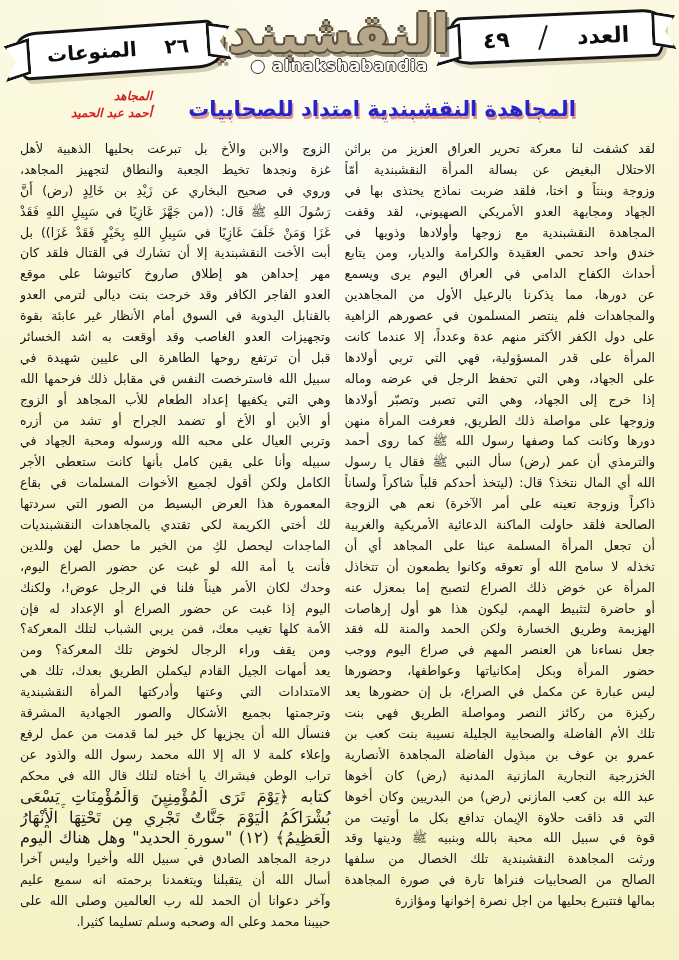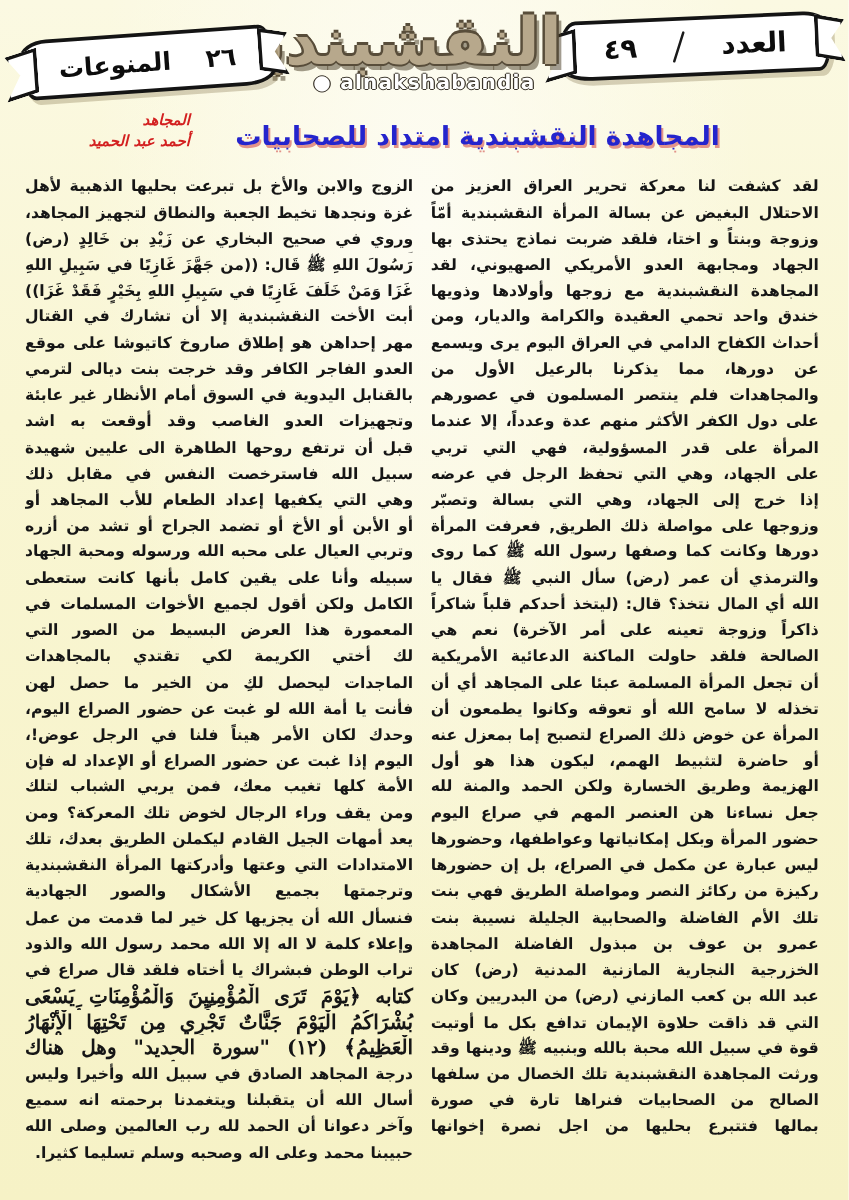--- a/index.html
+++ b/index.html
@@ -82,21 +82,21 @@
     position:absolute;top:88px;left:52px;width:100px;
     text-align:right;color:#d32020;font-size:12px;font-style:italic;
     line-height:17px;font-weight:bold;
   }
 
   
   .body-text{
     position:absolute;top:139px;right:24px;left:20px;
     display:flex;gap:14px;direction:rtl;
   }
-  .col{flex:1;min-width:0;font-size:12.5px;line-height:20.9px;font-weight:bold;}
+  .col{flex:1;min-width:0;font-size:12.5px;line-height:20.9px;}
   .tline{
     height:20.9px;overflow:hidden;
     text-align:justify;text-align-last:justify;
     word-spacing:.5px;
   }
   .col .tline:last-child{text-align-last:right;}
   .verse{font-size:16px;font-family:"DejaVu Serif", serif;}
 </style>
 </head>
 <body>
@@ -140,21 +140,21 @@
         <div class="tline">وزوجة وبنتاً و اختا، فلقد ضربت نماذج يحتذى بها في</div>
         <div class="tline">الجهاد ومجابهة العدو الأمريكي الصهيوني، لقد وقفت</div>
         <div class="tline">المجاهدة النقشبندية مع زوجها وأولادها وذويها في</div>
         <div class="tline">خندق واحد تحمي العقيدة والكرامة والديار، ومن يتابع</div>
         <div class="tline">أحداث الكفاح الدامي في العراق اليوم يرى ويسمع</div>
         <div class="tline">عن دورها، مما يذكرنا بالرعيل الأول من المجاهدين</div>
         <div class="tline">والمجاهدات فلم ينتصر المسلمون في عصورهم الزاهية</div>
         <div class="tline">على دول الكفر الأكثر منهم عدة وعدداً، إلا عندما كانت</div>
         <div class="tline">المرأة على قدر المسؤولية، فهي التي تربي أولادها</div>
         <div class="tline">على الجهاد، وهي التي تحفظ الرجل في عرضه وماله</div>
-        <div class="tline">إذا خرج إلى الجهاد، وهي التي بسالة وتصبّر أولادها</div>
+        <div class="tline">إذا خرج إلى الجهاد، وهي التي تصبر وتصبّر أولادها</div>
         <div class="tline">وزوجها على مواصلة ذلك الطريق, فعرفت المرأة منهن</div>
         <div class="tline">دورها وكانت كما وصفها رسول الله ﷺ كما روى أحمد</div>
         <div class="tline">والترمذي أن عمر (رض) سأل النبي ﷺ فقال يا رسول</div>
         <div class="tline">الله أي المال نتخذ؟ قال: (ليتخذ أحدكم قلباً شاكراً ولساناً</div>
         <div class="tline">ذاكراً وزوجة تعينه على أمر الآخرة) نعم هي الزوجة</div>
         <div class="tline">الصالحة فلقد حاولت الماكنة الدعائية الأمريكية والغربية</div>
         <div class="tline">أن تجعل المرأة المسلمة عبئا على المجاهد أي أن</div>
         <div class="tline">تخذله لا سامح الله أو تعوقه وكانوا يطمعون أن تتخاذل</div>
         <div class="tline">المرأة عن خوض ذلك الصراع لتصبح إما بمعزل عنه</div>
         <div class="tline">أو حاضرة لتثبيط الهمم، ليكون هذا هو أول إرهاصات</div>
@@ -197,21 +197,21 @@
         <div class="tline">فأنت يا أمة الله لو غبت عن حضور الصراع اليوم،</div>
         <div class="tline">وحدك لكان الأمر هيناً فلنا في الرجل عوض!، ولكنك</div>
         <div class="tline">اليوم إذا غبت عن حضور الصراع أو الإعداد له فإن</div>
         <div class="tline">الأمة كلها تغيب معك، فمن يربي الشباب لتلك المعركة؟</div>
         <div class="tline">ومن يقف وراء الرجال لخوض تلك المعركة؟ ومن</div>
         <div class="tline">يعد أمهات الجيل القادم ليكملن الطريق بعدك، تلك هي</div>
         <div class="tline">الامتدادات التي وعتها وأدركتها المرأة النقشبندية</div>
         <div class="tline">وترجمتها بجميع الأشكال والصور الجهادية المشرقة</div>
         <div class="tline">فنسأل الله أن يجزيها كل خير لما قدمت من عمل لرفع</div>
         <div class="tline">وإعلاء كلمة لا اله إلا الله محمد رسول الله والذود عن</div>
-        <div class="tline">تراب الوطن فبشراك يا أختاه فلقد قال صراع في محكم</div>
+        <div class="tline">تراب الوطن فبشراك يا أختاه لتلك قال الله في محكم</div>
         <div class="tline verse">كتابه ﴿يَوْمَ تَرَى الْمُؤْمِنِينَ وَالْمُؤْمِنَاتِ يَسْعَى نُورُهُم بَيْنَ أَيْدِيهِمْ وَبِأَيْمَانِهِم</div>
         <div class="tline verse">بُشْرَاكُمُ الْيَوْمَ جَنَّاتٌ تَجْرِي مِن تَحْتِهَا الْأَنْهَارُ خَالِدِينَ فِيهَا ذَلِكَ هُوَ الْفَوْزُ</div>
         <div class="tline verse">الْعَظِيمُ﴾ (١٢) "سورة الحديد" وهل هناك اليوم درجة أعظم من</div>
         <div class="tline">درجة المجاهد الصادق في سبيل الله وأخيرا وليس آخرا</div>
         <div class="tline">أسال الله أن يتقبلنا ويتغمدنا برحمته انه سميع عليم</div>
         <div class="tline">وآخر دعوانا أن الحمد لله رب العالمين وصلى الله على</div>
         <div class="tline">حبيبنا محمد وعلى اله وصحبه وسلم تسليما كثيرا.</div>
       </div>
   </div>
 

